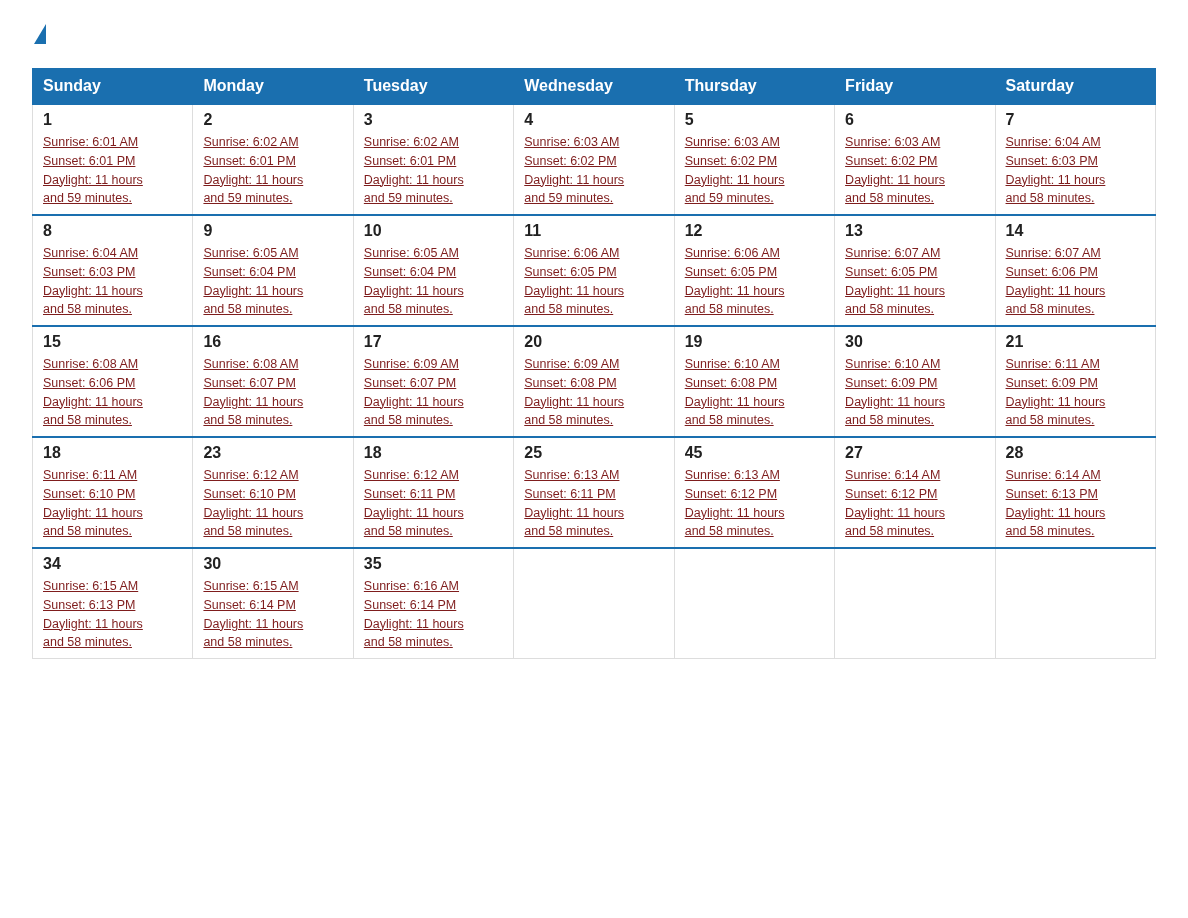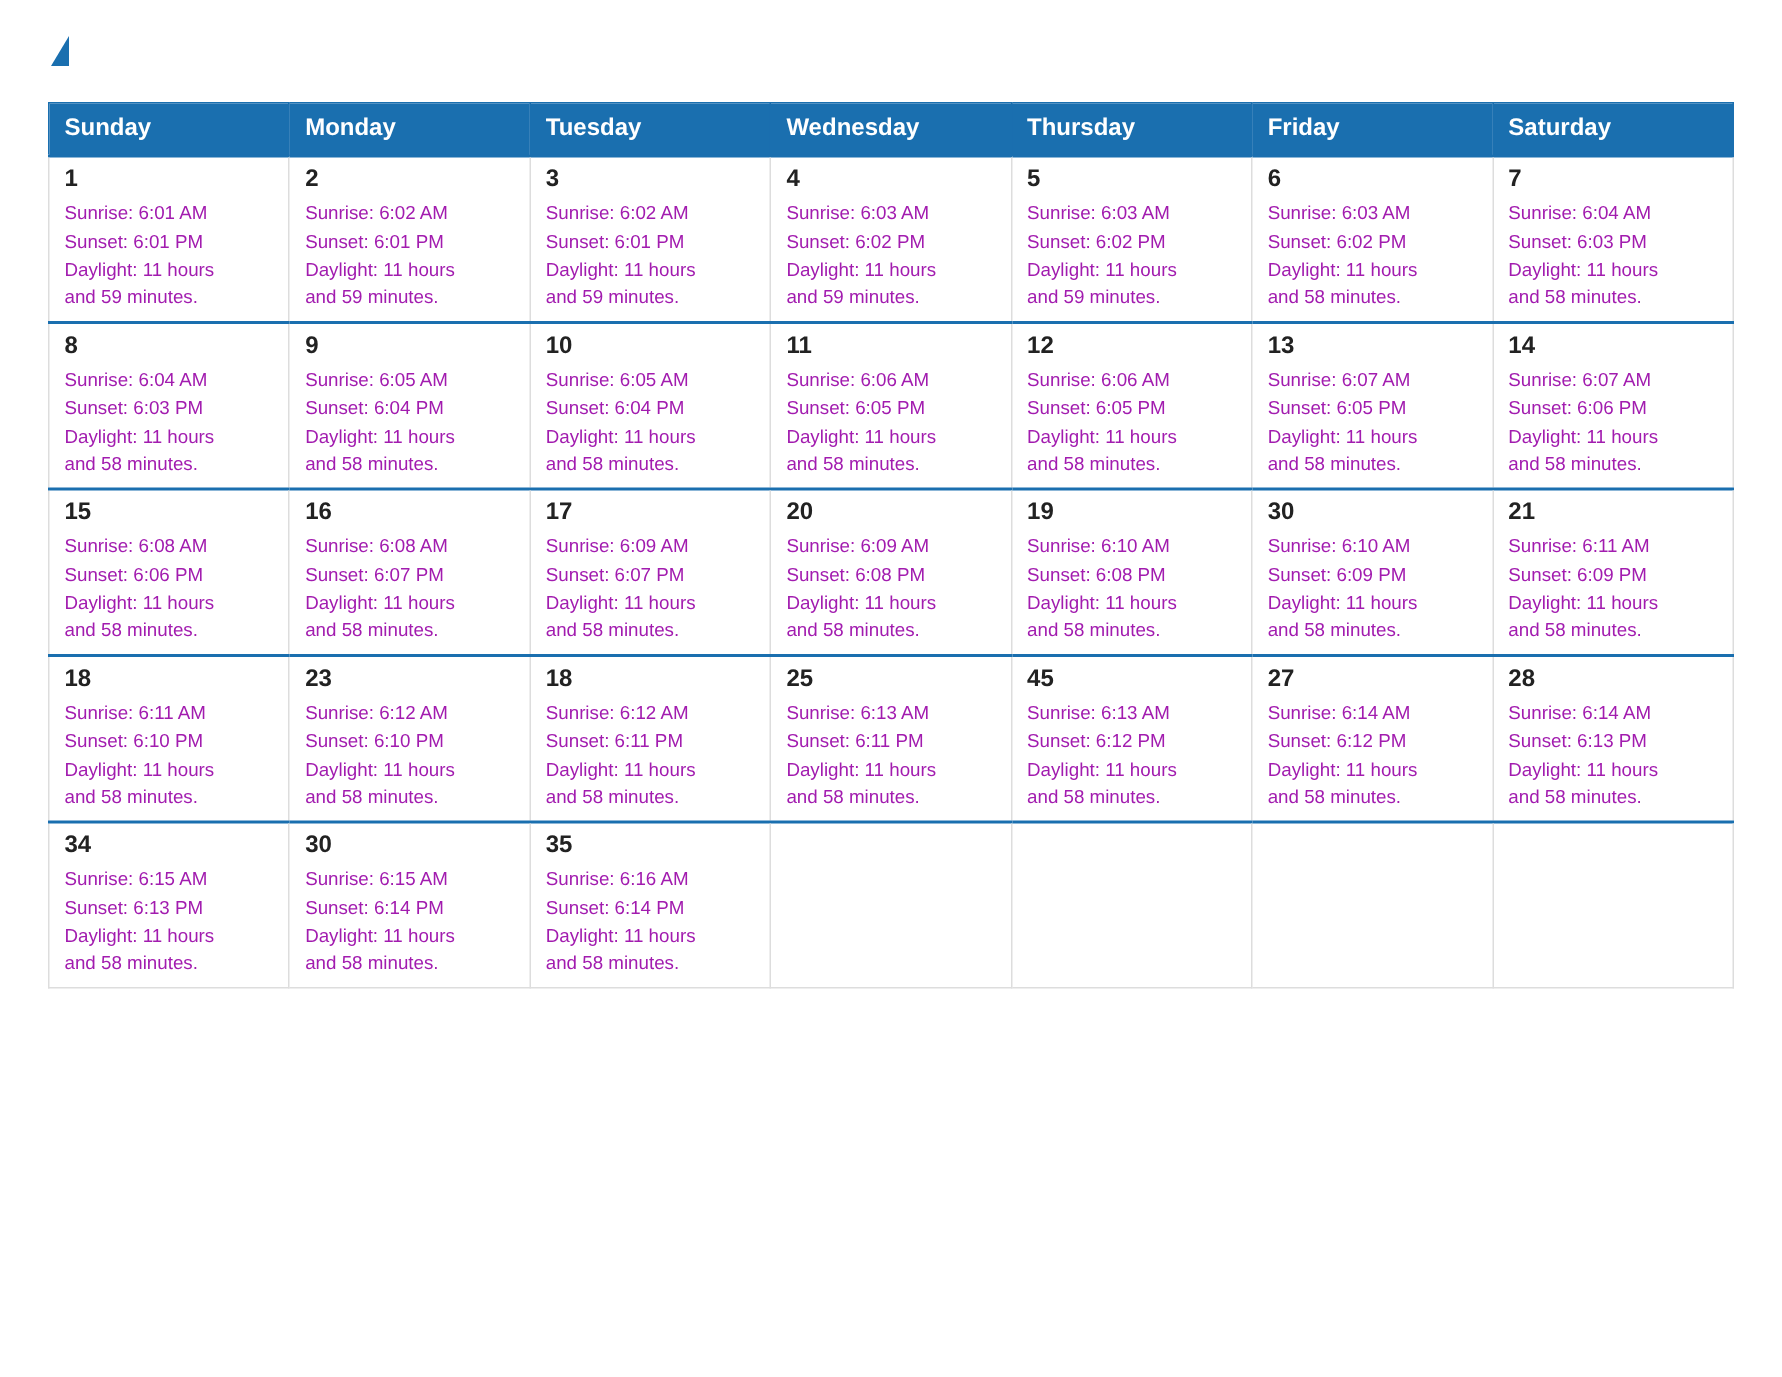--- a/index.html
+++ b/index.html
@@ -79,21 +79,22 @@
     .day-number {
       font-size: 16px;
       font-weight: bold;
       color: #222;
       display: block;
       margin-bottom: 4px;
     }
     .day-info {
       font-size: 12.5px;
       line-height: 1.5;
-      color: #a21caf;
+      color: #7f1d1d;
+      text-decoration: underline;
     }
     td.empty {
       background: #fff;
     }
     tr td {
       border-top: 2px solid #1a6faf;
     }
     tr td + td {
       border-top: 2px solid #1a6faf;
     }

